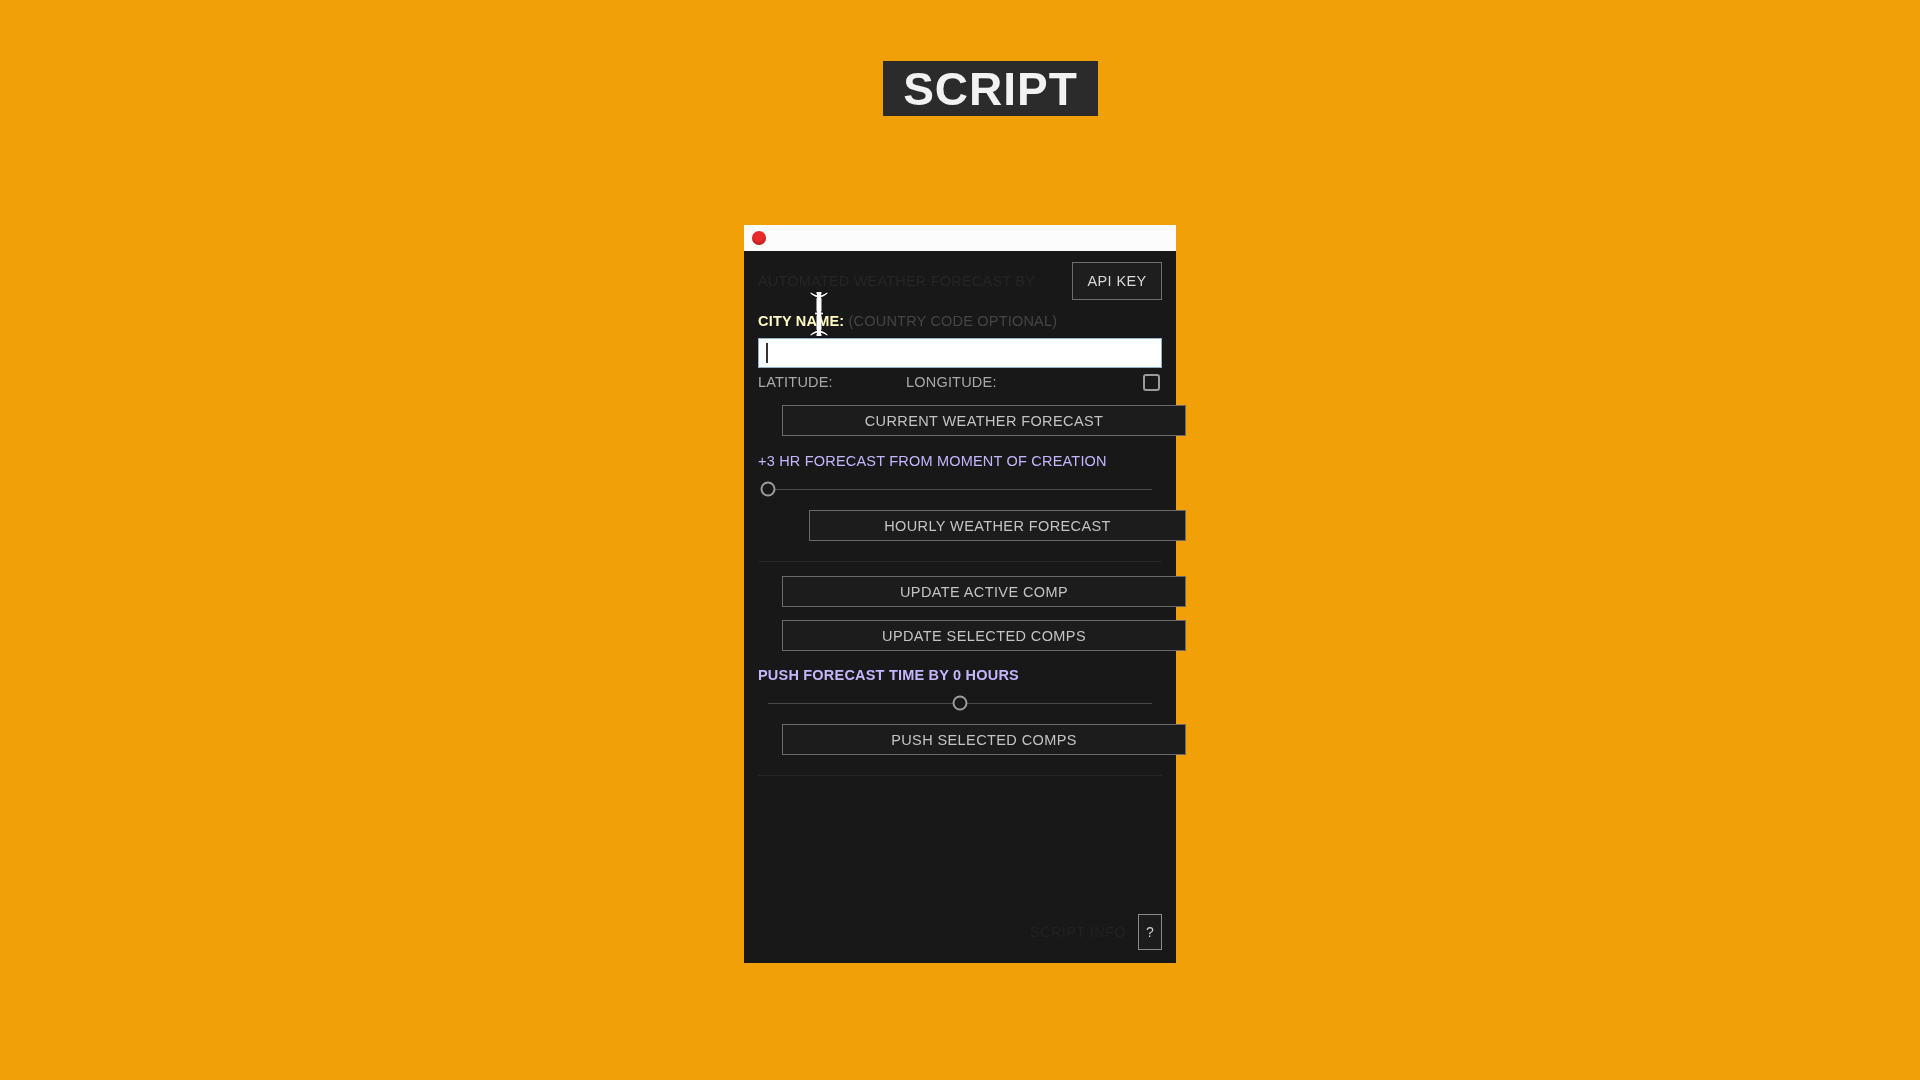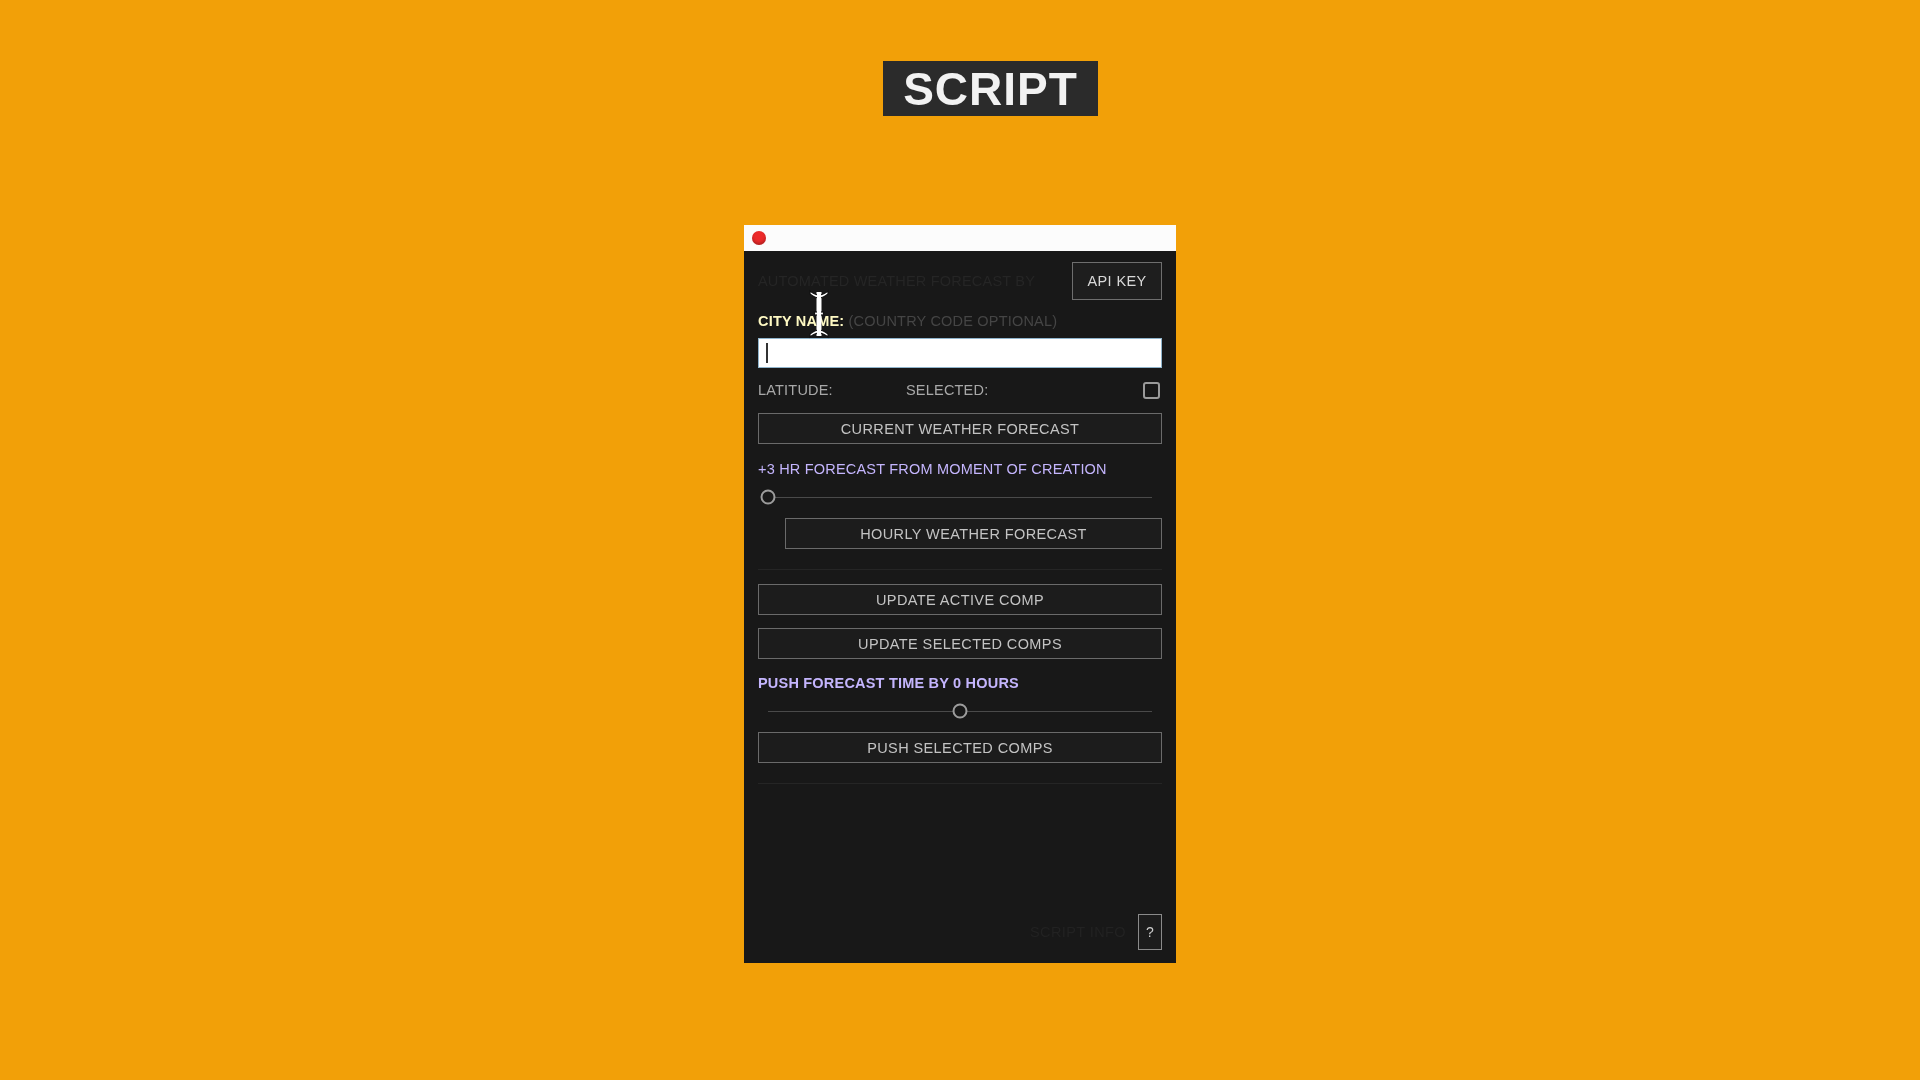--- a/index.html
+++ b/index.html
@@ -138,21 +138,21 @@
     position: absolute;
     left: 8px;
     top: 5px;
     width: 2px;
     height: 20px;
     background: #333;
   }
 
   
   .latlon-row {
-    margin-top: 11px;
+    margin-top: 3px;
     display: flex;
     align-items: center;
     font-size: 14.5px;
     color: #A8A8A8;
     letter-spacing: 0.2px;
     position: relative;
     height: 22px;
   }
   .lat-cell { width: 148px; }
   .lon-cell { flex: 1; }
@@ -175,20 +175,21 @@
     border: 1px solid #6A6A6A;
     background: #1C1C1C;
     color: #C3C3C3;
     font-size: 14.5px;
     letter-spacing: 0.4px;
     display: flex;
     align-items: center;
     justify-content: center;
     cursor: pointer;
     font-family: "Liberation Sans", sans-serif;
+    margin-left: 24px;
   }
 
   .section-label {
     color: #c4b5fd;
     font-size: 14.5px;
     letter-spacing: 0.2px;
   }
 
   
   .slider {
@@ -288,21 +289,21 @@
       <span class="city-label-hint">(COUNTRY CODE OPTIONAL)</span>
     </div>
 
     <div class="city-input-wrap">
       <input class="city-input" type="text" placeholder="" style="">
       <div class="fake-caret"></div>
     </div>
 
     <div class="latlon-row">
       <span class="lat-cell">LATITUDE:</span>
-      <span class="lon-cell">SELECTED:</span>
+      <span class="lon-cell">LONGITUDE:</span>
       <span class="coord-checkbox"></span>
     </div>
 
     <div style="margin-top:12px;">
       <div class="wide-btn">CURRENT WEATHER FORECAST</div>
     </div>
 
     <div style="margin-top:17px;">
       <div class="section-label">+3 HR FORECAST FROM MOMENT OF CREATION</div>
     </div>

